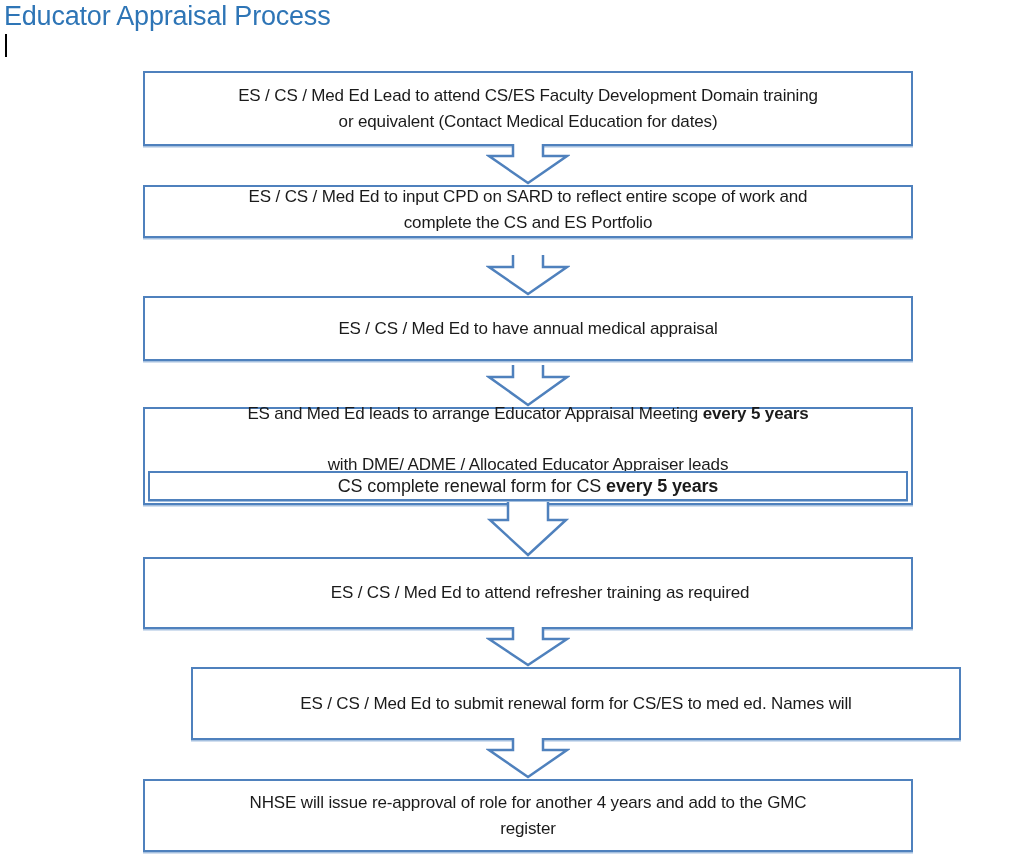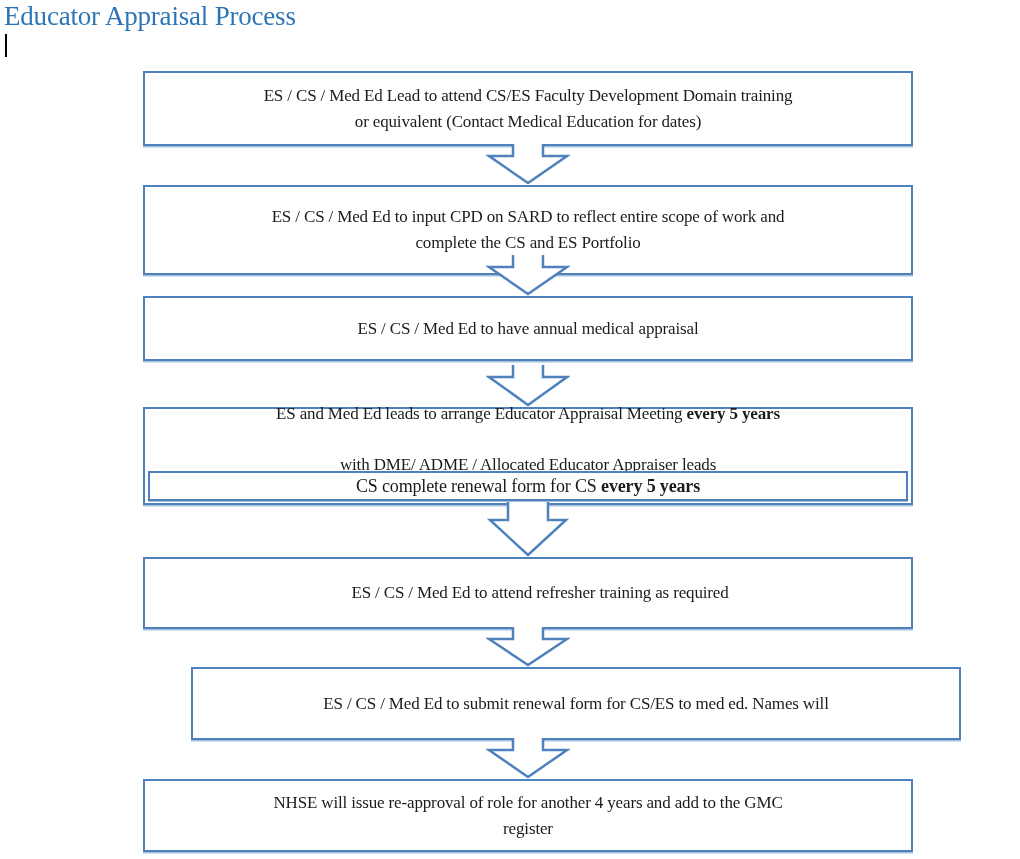--- a/index.html
+++ b/index.html
@@ -1,20 +1,20 @@
 <!DOCTYPE html>
 <html><head>
 <meta charset="utf-8">
 <style>
   html,body{margin:0;padding:0;background:#fff;}
   #page{
     position:relative;
     width:1020px;height:859px;
     background:#ffffff;
-    font-family:Liberation Serif, serif;
+    font-family:Liberation Sans, sans-serif;
     overflow:hidden;
   }
   .doc-title{
     position:absolute;left:4px;top:0px;
     font-size:27px;line-height:32px;
     color:#2E75B6;
     letter-spacing:-0.2px;
     white-space:nowrap;
   }
   .text-cursor{
@@ -71,21 +71,21 @@
     <div class="line">ES / CS / Med Ed Lead to attend CS/ES Faculty Development Domain training</div>
     <div class="line">or equivalent (Contact Medical Education for dates)</div>
   </div>
 
   <div class="arrow" style="top:143px;height:42px;">
     <svg width="84" height="42" viewBox="0 0 84 42">
       <path d="M27,1 L27,13 L3,13 L42,40 L81,13 L57,13 L57,1" fill="#ffffff" stroke="#4F81BD" stroke-width="2.5"></path>
     </svg>
   </div>
 
-  <div class="fbox" id="box2" style="top:185px;height:90px;">
+  <div class="fbox" id="box2" style="top:185px;height:53px;justify-content:flex-end;">
     <div class="line">ES / CS / Med Ed to input CPD on SARD to reflect entire scope of work and</div>
     <div class="line">complete the CS and ES Portfolio</div>
   </div>
 
   <div class="arrow" style="top:254px;height:42px;">
     <svg width="84" height="42" viewBox="0 0 84 42">
       <path d="M27,1 L27,13 L3,13 L42,40 L81,13 L57,13 L57,1" fill="#ffffff" stroke="#4F81BD" stroke-width="2.5"></path>
     </svg>
   </div>
 

